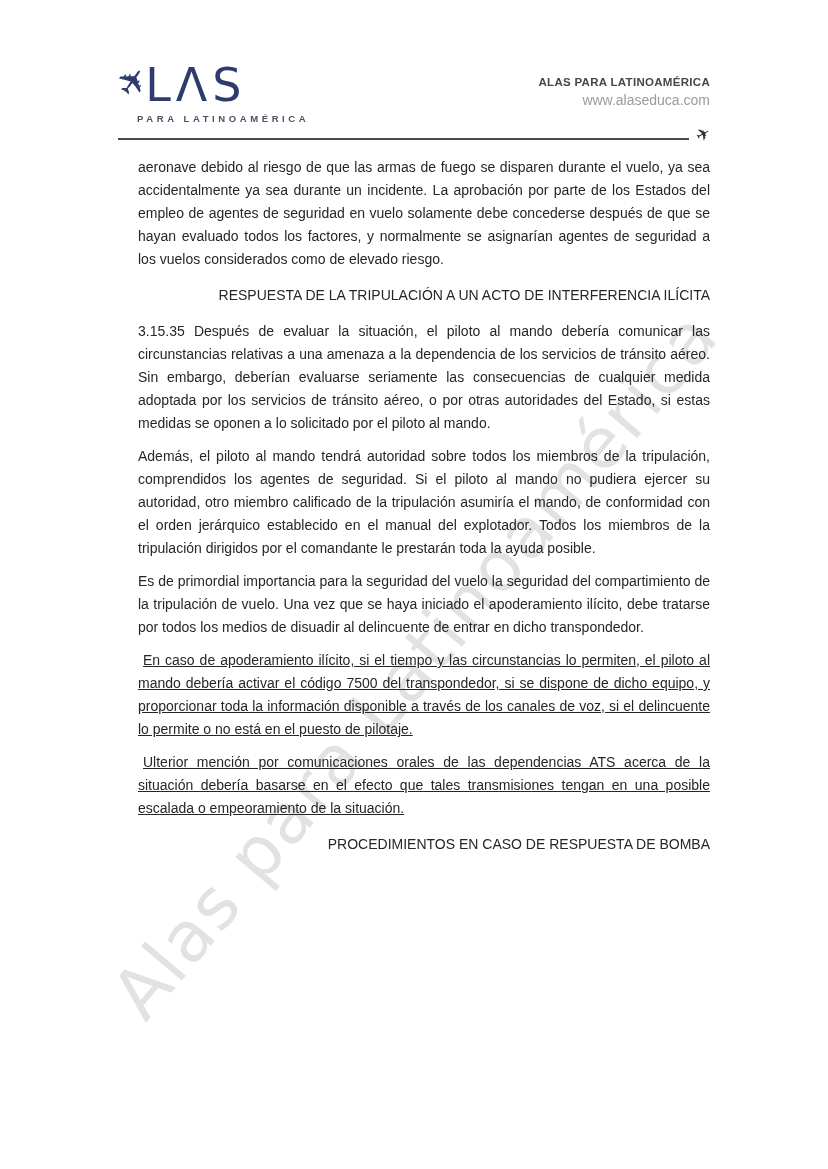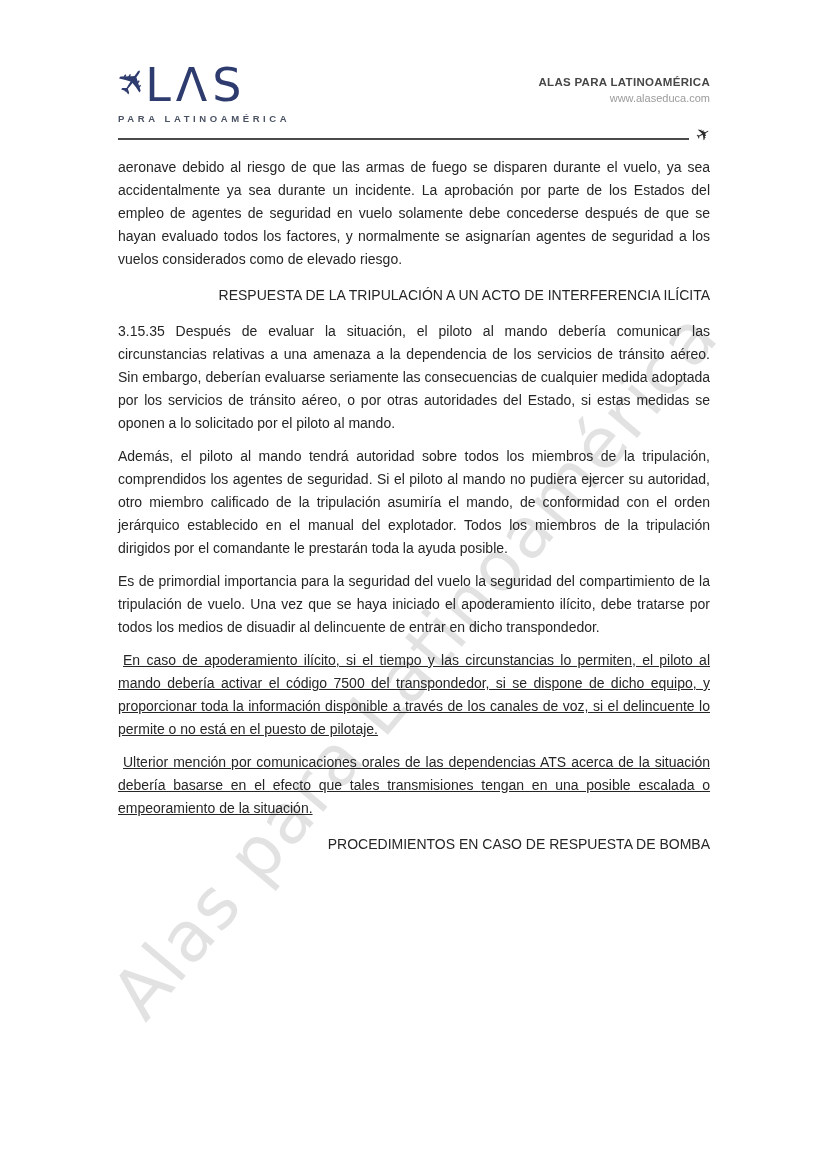--- a/index.html
+++ b/index.html
@@ -41,44 +41,45 @@
     font-family:"DejaVu Sans", sans-serif;
     font-weight:normal;
     font-size:46px; line-height:0.95;
     letter-spacing:5px;
   }
   .logo-sub {
     font-size:9.5px; font-weight:bold;
     letter-spacing:3.6px;
     color:#4a5263;
     margin-top:5px;
+    margin-left:19px;
   }
   .header-right { text-align:right; padding-top:12px; }
   .company { font-size:11.5px; font-weight:bold; color:#474747; letter-spacing:0.3px; }
-  .website { font-size:11px; color:#9b9b9b; margin-top:4px; }
+  .website { font-size:14px; color:#9b9b9b; margin-top:4px; }
 
   .header-rule { display:flex; align-items:center; gap:7px; margin-top:7px; height:16px; }
   .rule-line { flex:1; border-top:2px solid #4a4a4a; }
   .rule-plane {
     display:inline-block;
     font-size:17px; line-height:1;
     color:#2f2f2f;
     transform:rotate(-28deg);
     margin-top:-9px;
   }
 
   
   .content {
     position:relative; z-index:2;
     margin:9px 118px 0;
     color:#262626;
     font-size:14px;
     line-height:23px;
   }
-  .paragraph { text-align:justify; margin-bottom:10px; }
+  .paragraph { text-align:justify; margin-bottom:10px;margin-left:20px; }
   .p-indent { text-indent:5px;text-decoration:underline; }
   .heading { text-align:right; margin:13px 0; }
 </style>
 </head>
 <body>
 
 <div class="page">
 
   <div class="watermark">Alas para Latinoamérica</div>
 

